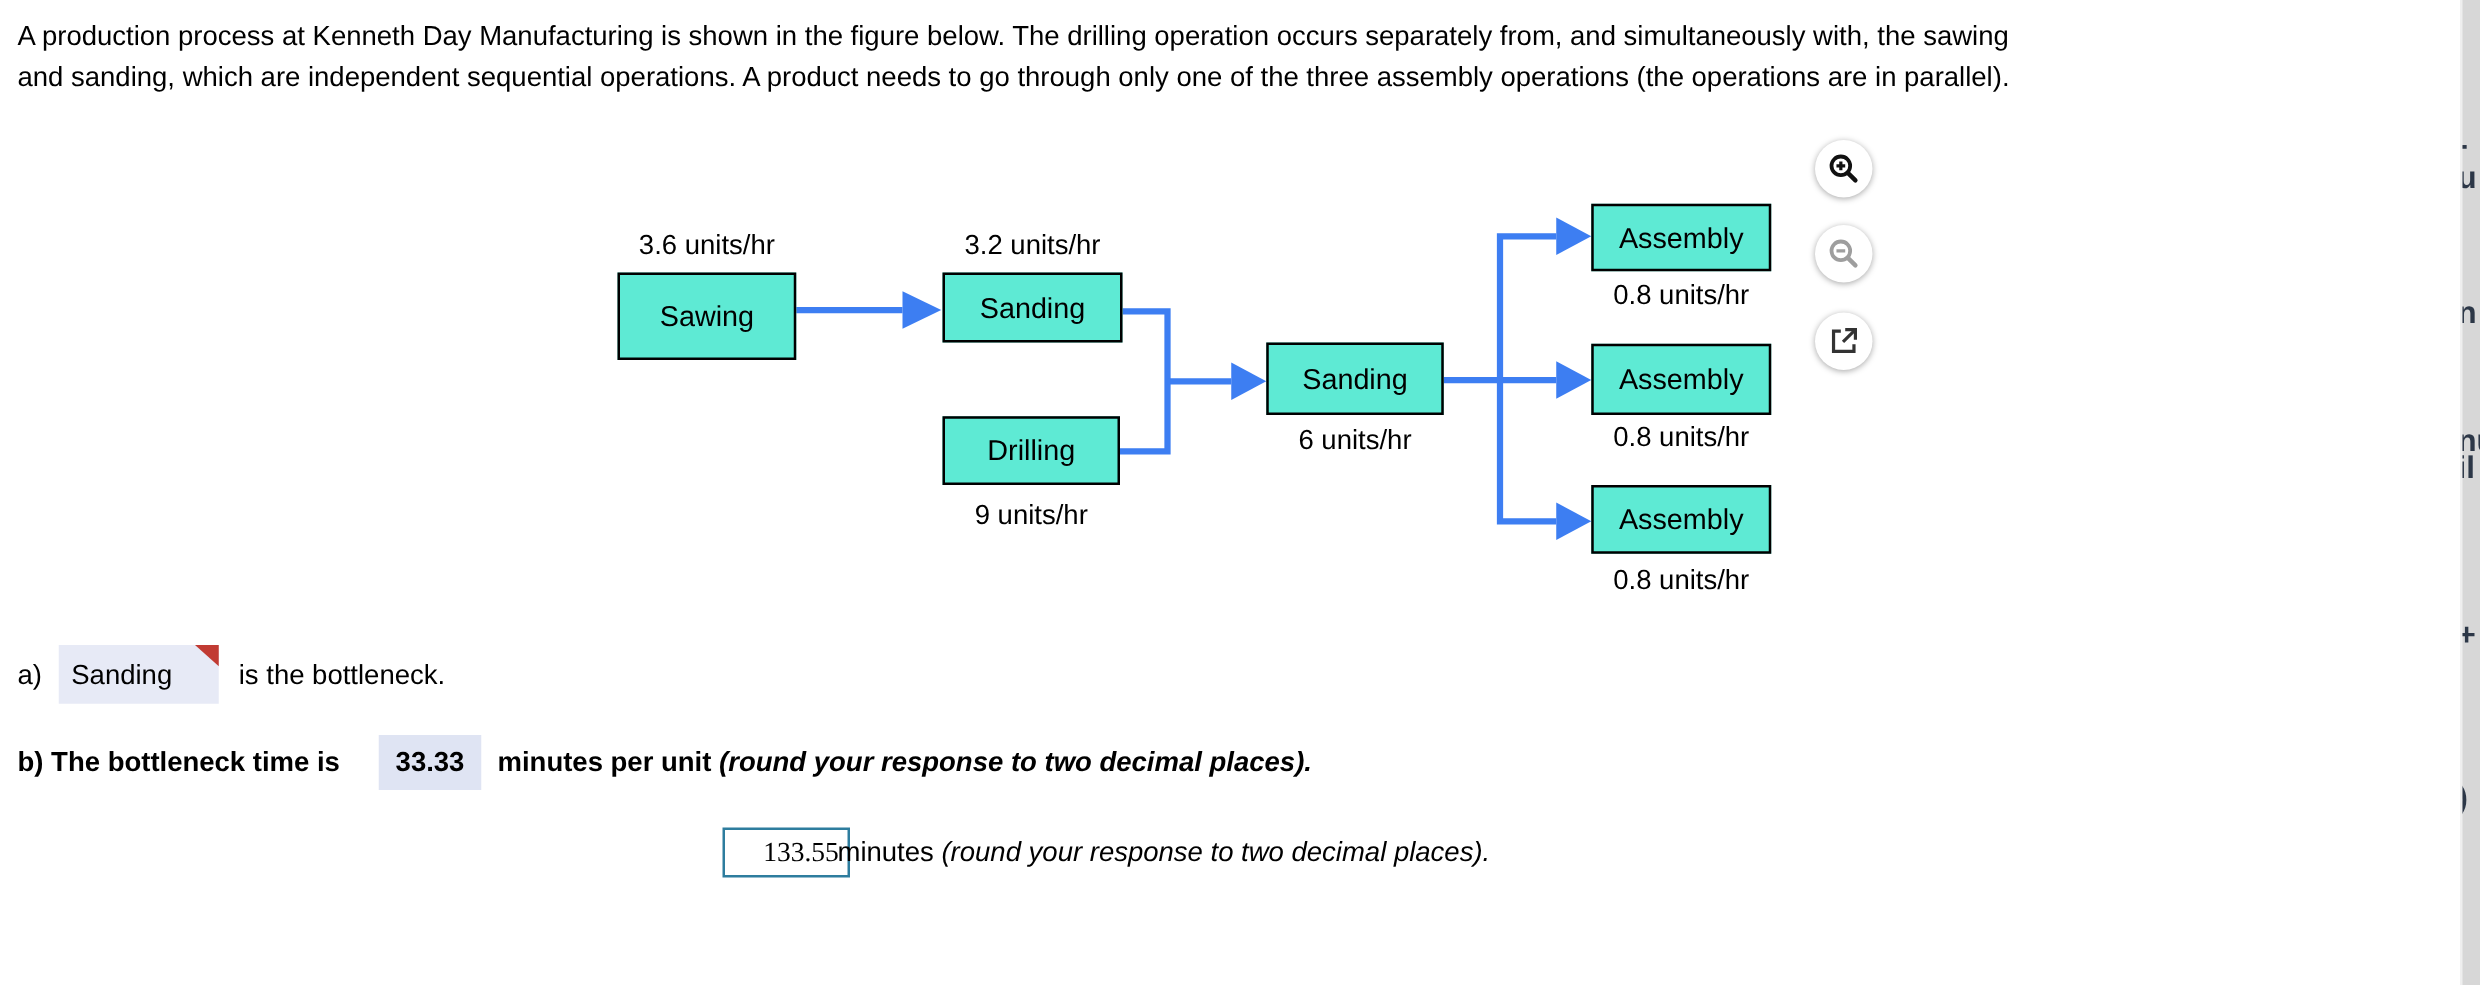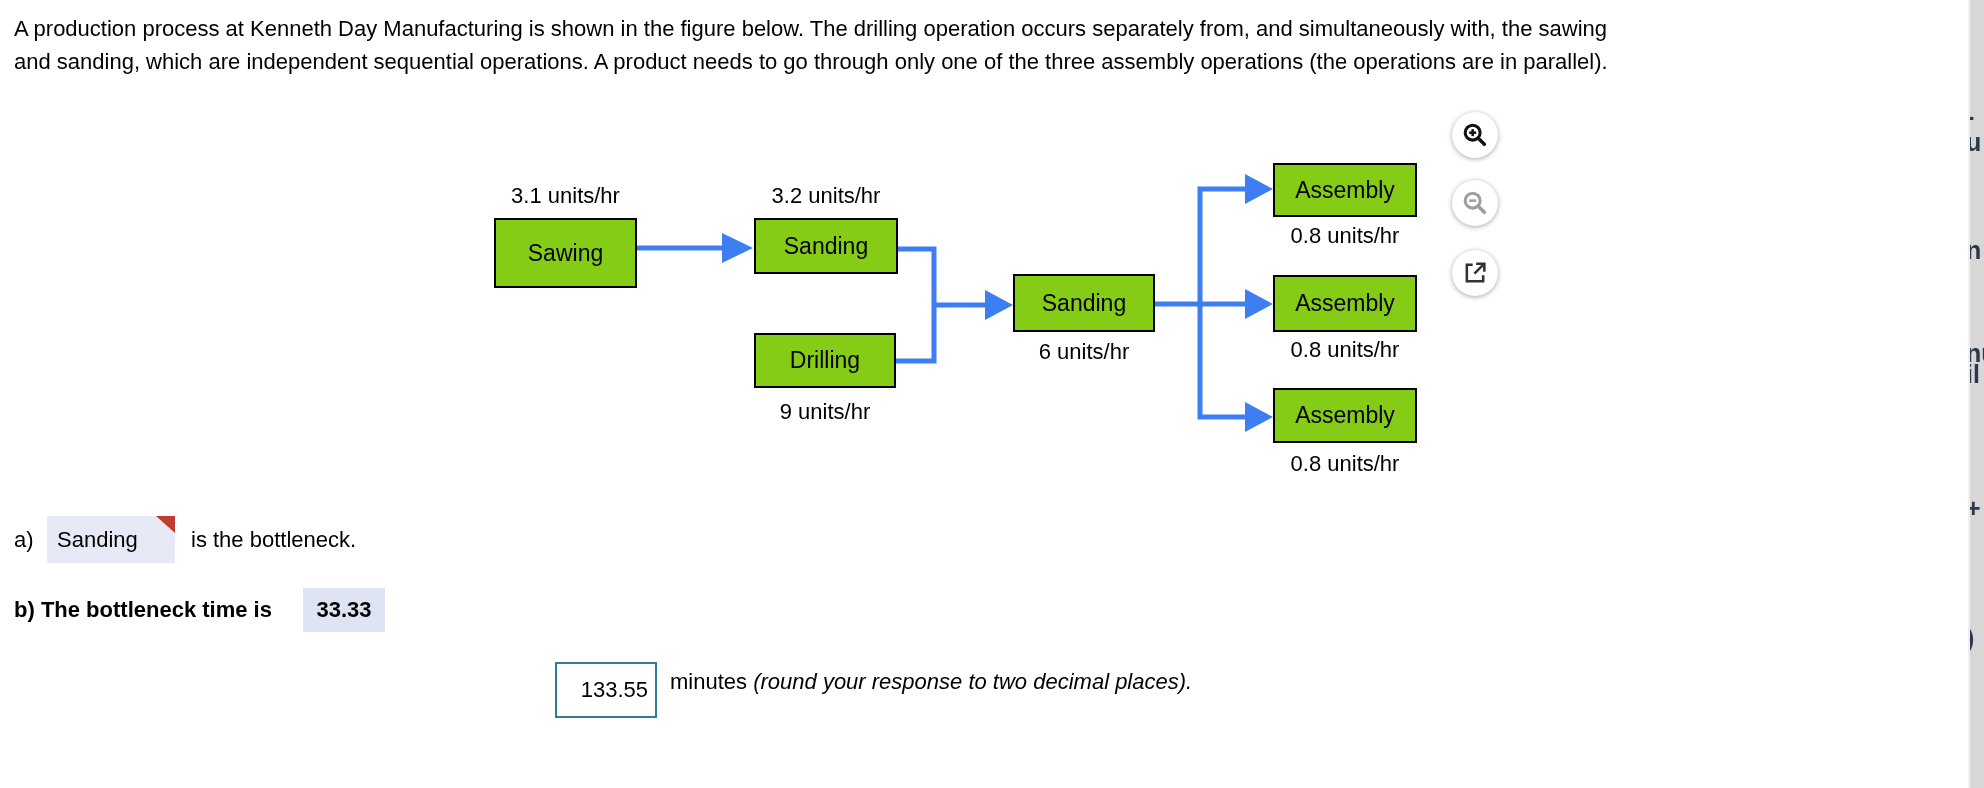--- a/index.html
+++ b/index.html
@@ -14,21 +14,21 @@
   *{margin:0;padding:0;box-sizing:border-box;}
   html,body{width:1984px;height:788px;background:#fff;overflow:hidden;
     font-family:"Liberation Sans", sans-serif;color:#000;}
   .stage{position:relative;width:1984px;height:788px;}
 
   
   .problem{position:absolute;left:14px;top:12px;width:1920px;
     font-size:22px;line-height:33px;}
 
   
-  .node{position:absolute;border:2px solid #000;background:#84cc16;
+  .node{position:absolute;border:2px solid #000;background:#5eead4;
     display:flex;align-items:center;justify-content:center;
     font-size:23px;}
   .rate{position:absolute;font-size:22px;text-align:center;line-height:24px;}
 
   .svg-overlay{position:absolute;left:0;top:0;pointer-events:none;}
   .conn{stroke:var(--arrow-blue);stroke-width:5;fill:none;}
   .head{fill:var(--arrow-blue);stroke:none;}
 
   
   .tool-btn{position:absolute;width:46px;height:46px;border-radius:50%;
@@ -100,21 +100,21 @@
   <div class="node" style="left:1273px;top:163px;width:144px;height:54px;">
     <span>Assembly</span>
   </div>
   <div class="node" style="left:1273px;top:275px;width:144px;height:57px;">
     <span>Assembly</span>
   </div>
   <div class="node" style="left:1273px;top:388px;width:144px;height:55px;">
     <span>Assembly</span>
   </div>
 
-  <div class="rate" style="left:494px;top:184px;width:143px;">3.1 units/hr</div>
+  <div class="rate" style="left:494px;top:184px;width:143px;">3.6 units/hr</div>
   <div class="rate" style="left:754px;top:184px;width:144px;">3.2 units/hr</div>
   <div class="rate" style="left:754px;top:400px;width:142px;">9 units/hr</div>
   <div class="rate" style="left:1013px;top:340px;width:142px;">6 units/hr</div>
   <div class="rate" style="left:1273px;top:224px;width:144px;">0.8 units/hr</div>
   <div class="rate" style="left:1273px;top:338px;width:144px;">0.8 units/hr</div>
   <div class="rate" style="left:1273px;top:452px;width:144px;">0.8 units/hr</div>
 
   <button class="tool-btn" style="left:1452px;top:112px;">
     <svg width="28" height="28" viewBox="0 0 24 24">
       <circle cx="10" cy="10" r="6.4" fill="none" stroke="#111" stroke-width="2.6"></circle>
@@ -145,24 +145,28 @@
       <span class="flag"></span>
     </div>
     <span class="abs" style="left:191px;line-height:47px;">is the bottleneck.</span>
   </div>
 
   <div class="row" style="top:588px;height:44px;width:1900px;font-weight:bold;">
     <span class="abs" style="left:14px;line-height:44px;">b) The bottleneck time is</span>
     <div class="fill-b" style="left:303px;top:0;width:82px;height:44px;">
       <span>33.33</span>
     </div>
+    <span class="abs" style="left:398px;line-height:44px;">
+      <span>minutes per unit</span>
+      <span class="note">(round your response to two decimal places).</span>
+    </span>
   </div>
 
   <div class="row" style="top:662px;height:40px;width:1900px;">
-    <input class="input-c" style="left: 555px; top: 0px; width: 102px; height: 56px;" type="text" value="133.55">
+    <input class="input-c" style="left: 578px; top: 0px; width: 102px; height: 40px; font-family: Liberation Serif, serif;" type="text" value="133.55">
     <span class="abs" style="left:670px;line-height:40px;">
       <span>minutes</span>
       <span class="note">(round your response to two decimal places).</span>
     </span>
   </div>
 
   <div class="edge-strip">
     <span class="fragment" style="top:102px;">-</span>
     <span class="fragment" style="top:128px;">u</span>
     <span class="fragment" style="top:236px;">n</span>

